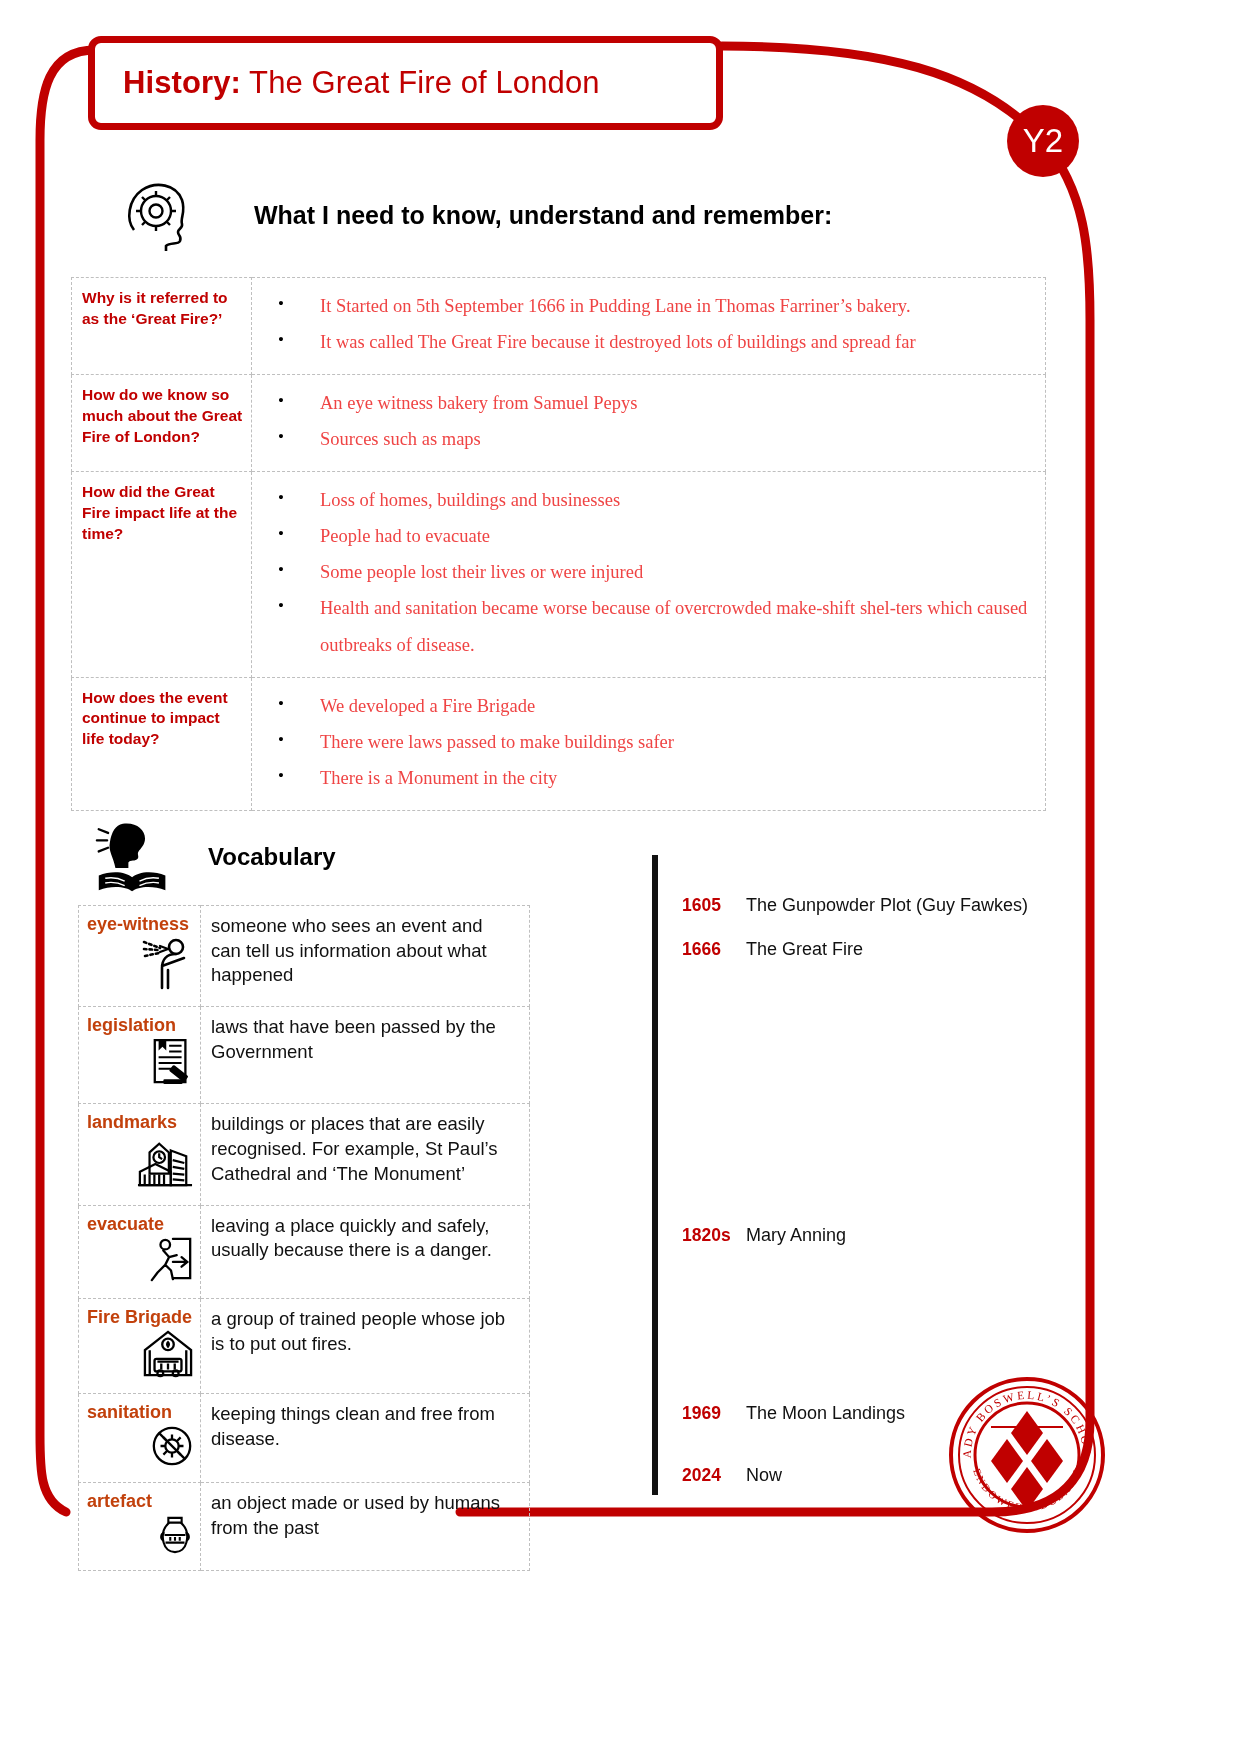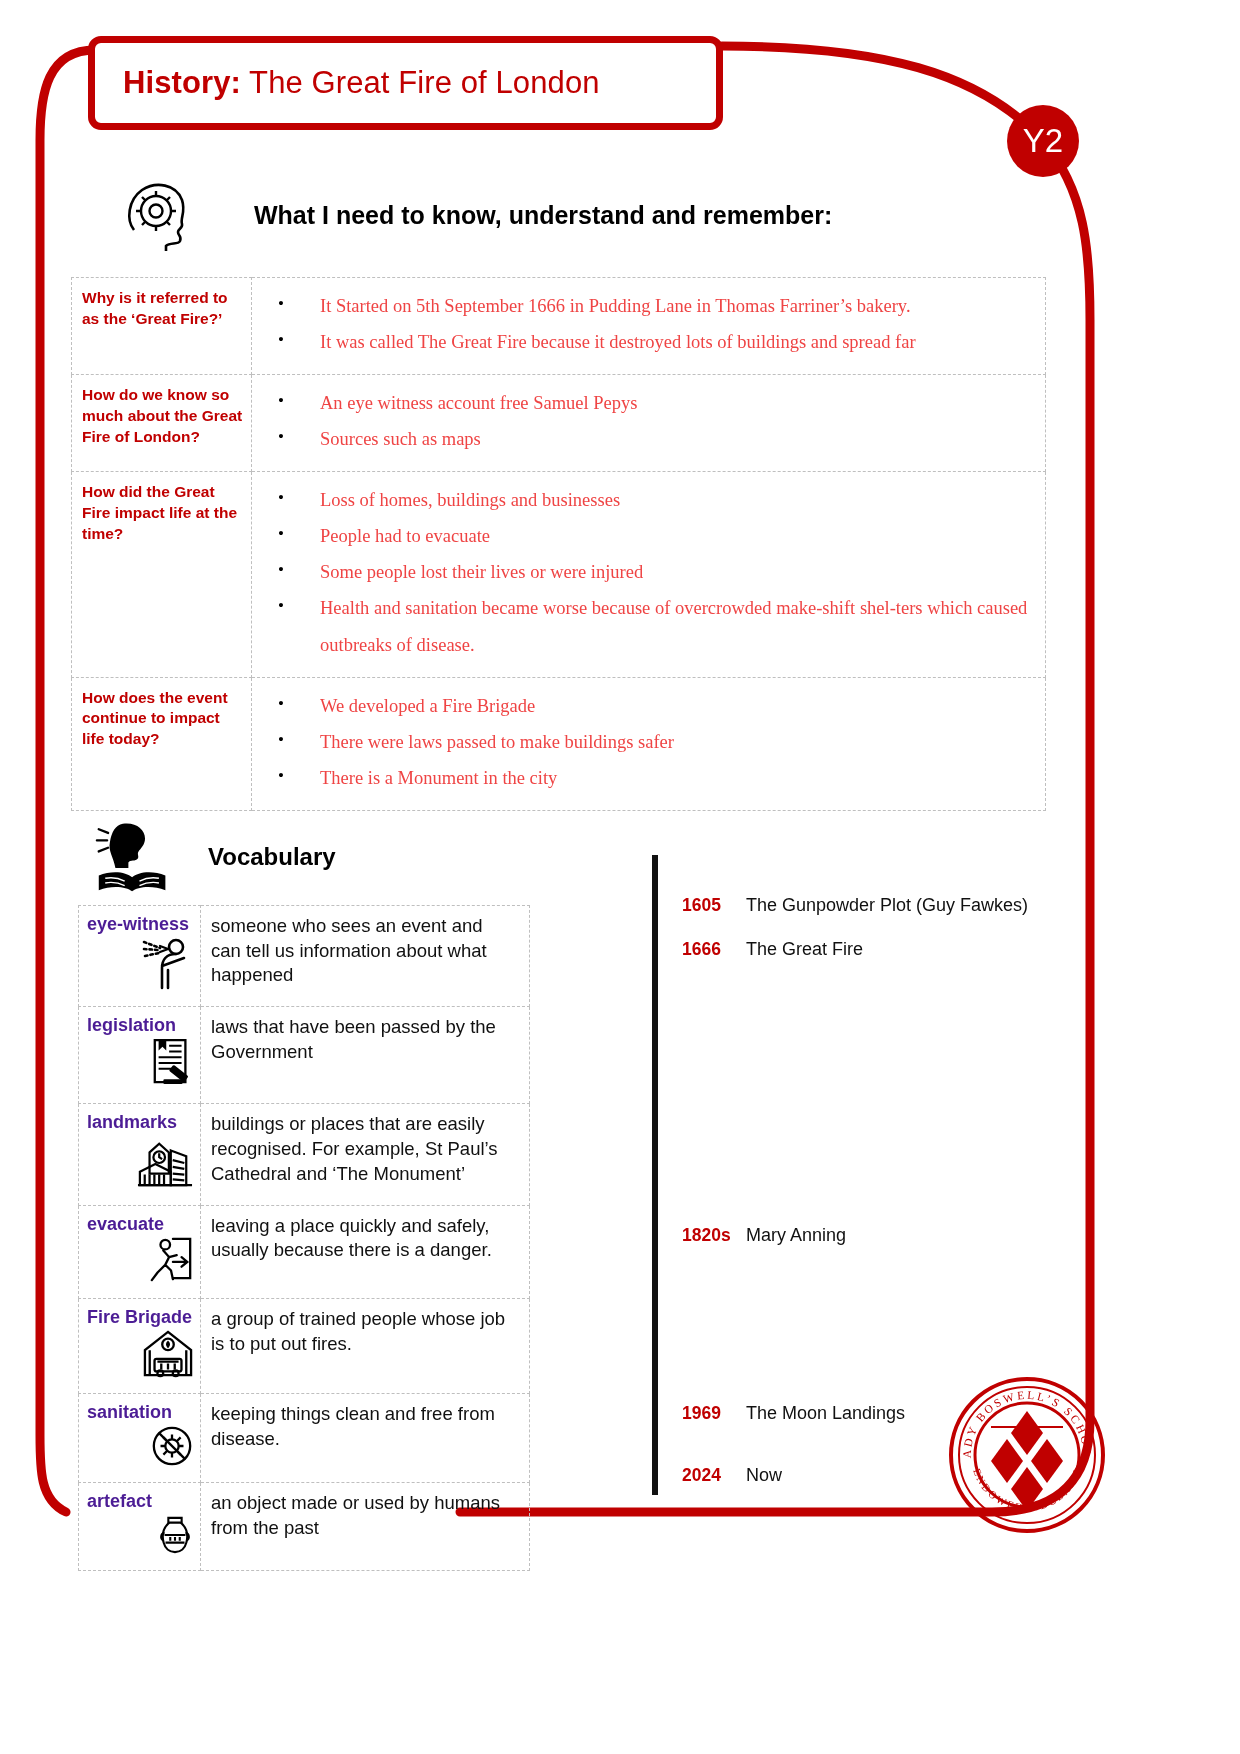--- a/index.html
+++ b/index.html
@@ -59,21 +59,21 @@
     content: "\2022"; position: absolute; left: 16px; top: -1px; font-size: 17px; color: #000;
   }
 
   
   .vocab-table {
     position: absolute; left: 78px; top: 905px; width: 452px;
     border-collapse: collapse; table-layout: fixed;
   }
   .vocab-table td { border: 1px dashed #bfbfbf; vertical-align: top; }
   .vocab-term-cell { width: 122px; padding: 8px 6px 10px 8px; position: relative; }
-  .vocab-term { color: #4c1d95; font-weight: bold; font-size: 18px; line-height: 1.18; display: block; }
+  .vocab-term { color: #c2410c; font-weight: bold; font-size: 18px; line-height: 1.18; display: block; }
   .vocab-ic { display: block; margin: 1px 0 0 auto; }
   .vocab-def {
     padding: 8px 20px 10px 10px; font-size: 18.5px; color: #111; line-height: 1.33;
   }
 
   
   .timeline { position: absolute; left: 652px; top: 855px; width: 400px; height: 640px; }
   .tl-axis { position: absolute; left: 0; top: 0; width: 6px; height: 640px; background: #111; }
   .tl-item { position: absolute; left: 30px; display: flex; align-items: baseline; white-space: nowrap; }
   .tl-year { color: #C00000; font-weight: bold; font-size: 17.5px; min-width: 54px; }
@@ -142,21 +142,21 @@
             <ul>
               <li>It Started on 5th September 1666 in Pudding Lane in Thomas Farriner’s bakery.</li>
               <li>It was called The Great Fire because it destroyed lots of buildings and spread far</li>
             </ul>
           </td>
         </tr>
         <tr>
           <td class="know-q">How do we know so much about the Great Fire of London?</td>
           <td class="know-a">
             <ul>
-              <li>An eye witness account free Samuel Pepys</li>
+              <li>An eye witness bakery from Samuel Pepys</li>
               <li>Sources such as maps</li>
             </ul>
           </td>
         </tr>
         <tr>
           <td class="know-q">How did the Great Fire impact life at the time?</td>
           <td class="know-a">
             <ul>
               <li>Loss of homes, buildings and businesses</li>
               <li>People had to evacuate</li>

